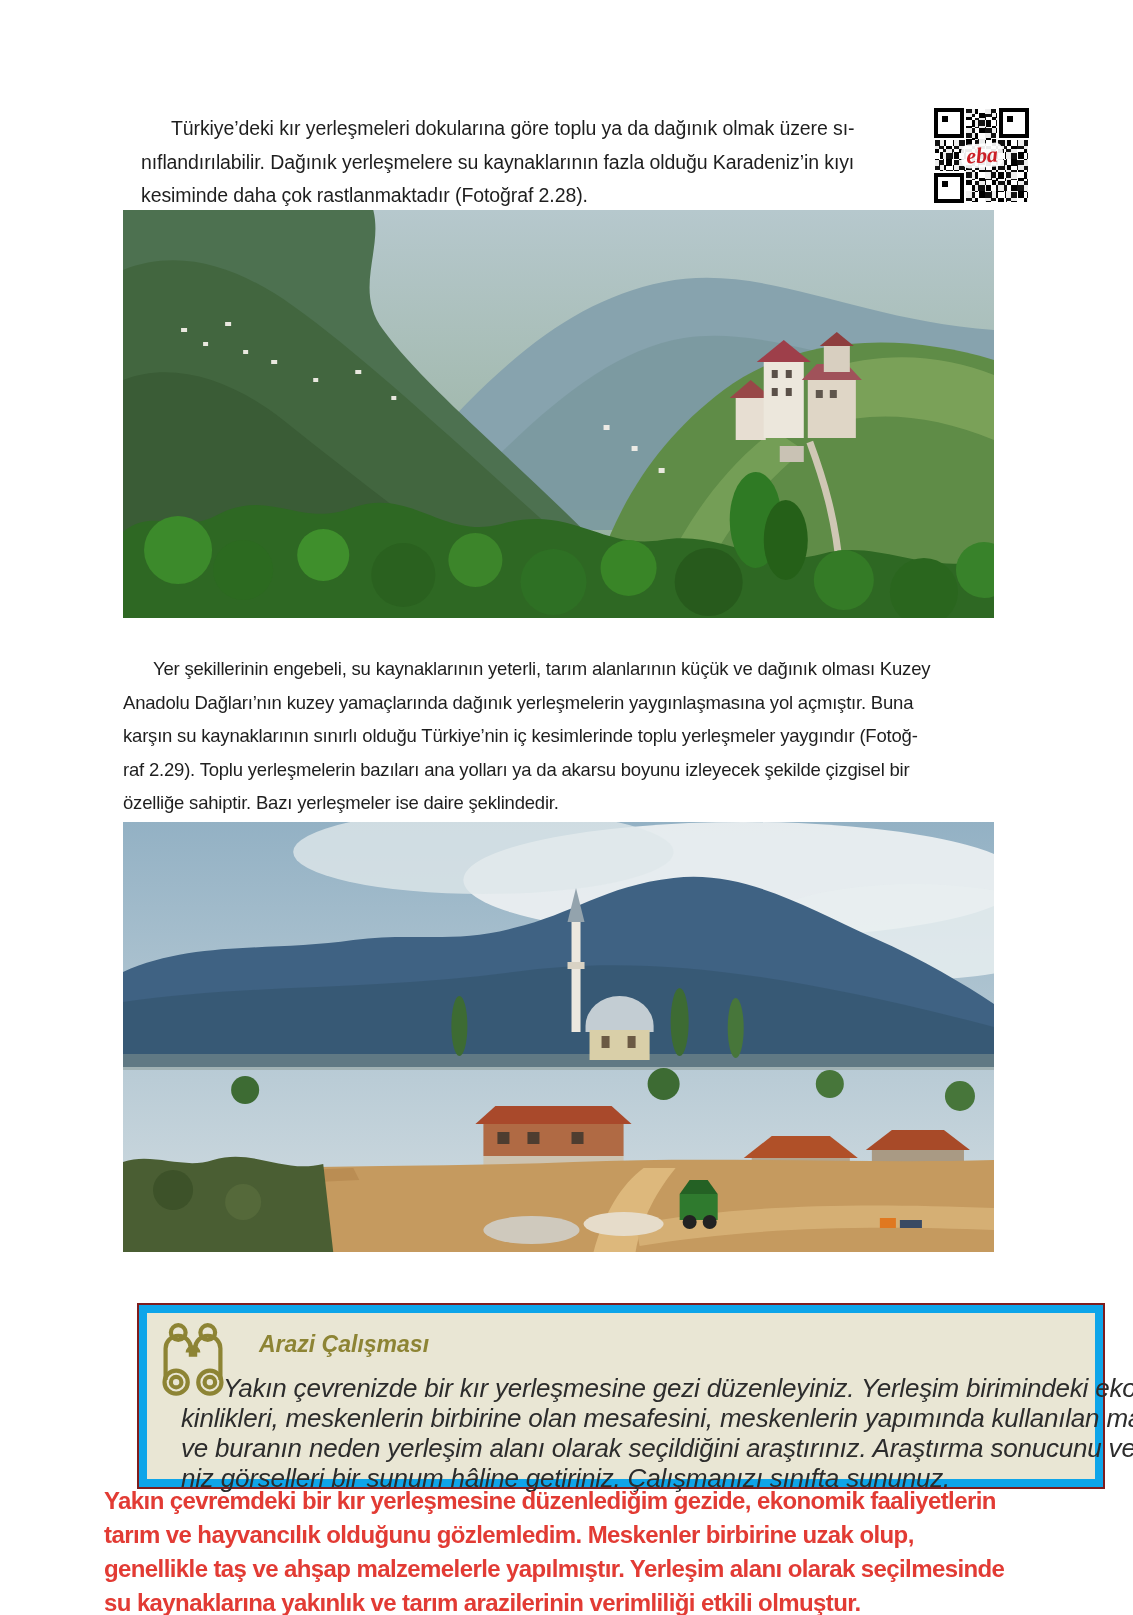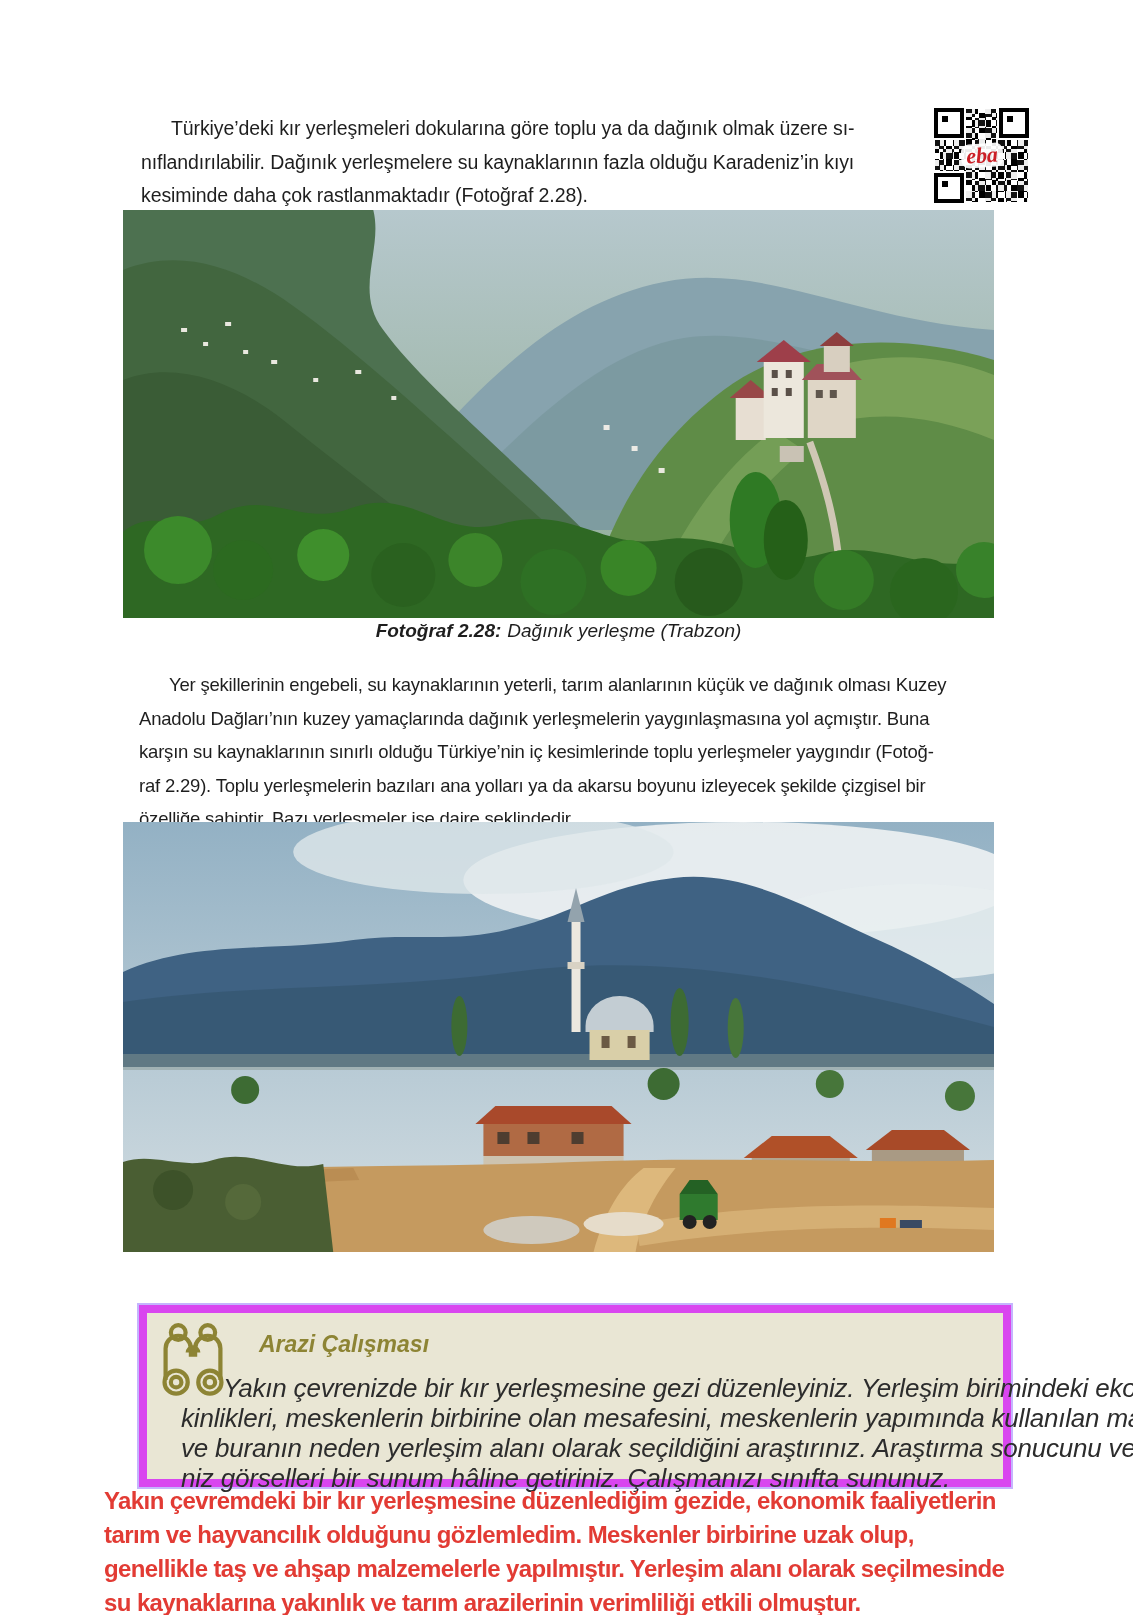--- a/index.html
+++ b/index.html
@@ -10,21 +10,21 @@
   }
   
   .intro{
     position:absolute; left:125px; top:96px; width:800px;
     font-size:19.5px; line-height:33.5px; letter-spacing:-0.1px;
     white-space:pre; margin:16px; text-indent:30px;
   }
   .bodytext{
     position:absolute; left:123px; top:652px; width:890px;
     font-size:18.5px; line-height:33.5px; letter-spacing:-0.2px;
-    white-space:pre; margin:16px; text-indent:30px;
+    white-space:pre; margin:0; text-indent:30px;
   }
   .caption{
     position:absolute; left:123px; width:871px; margin:0;
     text-align:center; font-size:19px; font-style:italic; color:#1e1e1e;
   }
   .cap1{top:620px;}
   .cap2{top:1256px;}
   .cap-label{font-weight:bold; font-style:italic;}
   .cap-text{margin-left:6px;}
   
@@ -44,22 +44,22 @@
   .finder::after{content:""; position:absolute; left:4px; top:4px; width:6px; height:6px; background:#000;}
   .finder.tl{left:1px; top:1px;} .finder.tr{right:1px; top:1px;} .finder.bl{left:1px; bottom:1px;}
   .qr-eba{
     position:absolute; left:50%; top:50%; transform:translate(-50%,-52%) rotate(-4deg);
     background:rgba(255,255,255,.92); border-radius:8px; padding:0 5px;
     font-family:"Liberation Serif", serif; font-style:italic; font-weight:bold;
     font-size:22px; color:#cc2027; line-height:24px;
   }
   
   .activity{
-    position:absolute; left:137px; top:1303px; width:876px; height:186px;
-    border:2px solid #c4b5fd; background:#d946ef; box-sizing:border-box;
+    position:absolute; left:137px; top:1303px; width:968px; height:186px;
+    border:2px solid #7f1d1d; background:#0ea5e9; box-sizing:border-box;
   }
   .panel{position:absolute; left:8px; top:8px; right:8px; bottom:8px; background:#e9e6d4;}
   .binoculars{position:absolute; left:14px; top:8px; width:64px; height:78px;}
   .act-title{
     position:absolute; left:112px; top:18px; margin:0;
     font-size:23px; font-weight:bold; font-style:italic; color:#8d8434; letter-spacing:0;
   }
   .act-body{
     position:absolute; left:18px; top:44px; width:822px; margin:16px;
     font-size:26px; font-style:italic; line-height:30px; letter-spacing:-0.2px;
@@ -175,23 +175,20 @@
           <circle cx="585" cy="372" r="34" fill="#275a1c"></circle>
         <ellipse cx="632" cy="310" rx="26" ry="48" fill="#2f7a24"></ellipse>
         <ellipse cx="662" cy="330" rx="22" ry="40" fill="#256018"></ellipse>
         <circle cx="720" cy="370" r="30" fill="#347b26"></circle>
           <circle cx="800" cy="382" r="34" fill="#2a661e"></circle>
         <circle cx="860" cy="360" r="28" fill="#38822a"></circle>
       </g>
     </svg>
   </figure>
 
-  <p class="caption cap1">
-    <span class="cap-label">Fotoğraf 2.28:</span><span class="cap-text">Dağınık yerleşme (Trabzon)</span>
-  </p>
 
   <p class="bodytext">Yer şekillerinin engebeli, su kaynaklarının yeterli, tarım alanlarının küçük ve dağınık olması Kuzey
 Anadolu Dağları’nın kuzey yamaçlarında dağınık yerleşmelerin yaygınlaşmasına yol açmıştır. Buna
 karşın su kaynaklarının sınırlı olduğu Türkiye’nin iç kesimlerinde toplu yerleşmeler yaygındır (Fotoğ-
 raf 2.29). Toplu yerleşmelerin bazıları ana yolları ya da akarsu boyunu izleyecek şekilde çizgisel bir
 özelliğe sahiptir. Bazı yerleşmeler ise daire şeklindedir.</p>
 
   <figure class="photo photo2">
     <svg viewBox="0 0 870 430" preserveAspectRatio="none">
       <defs>

